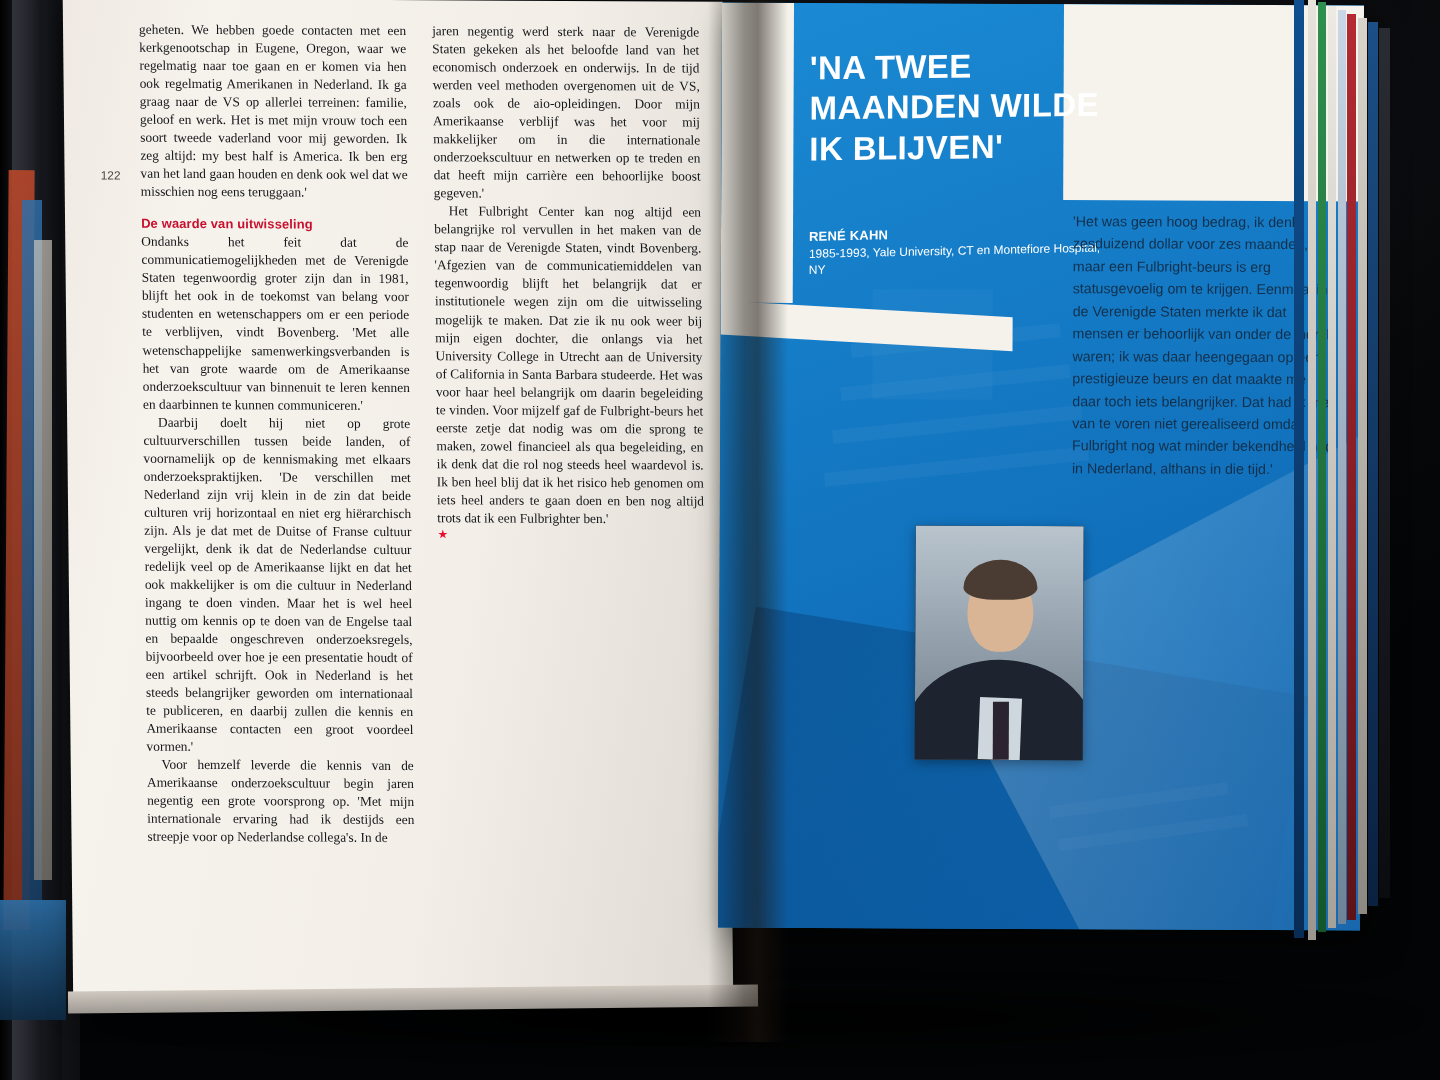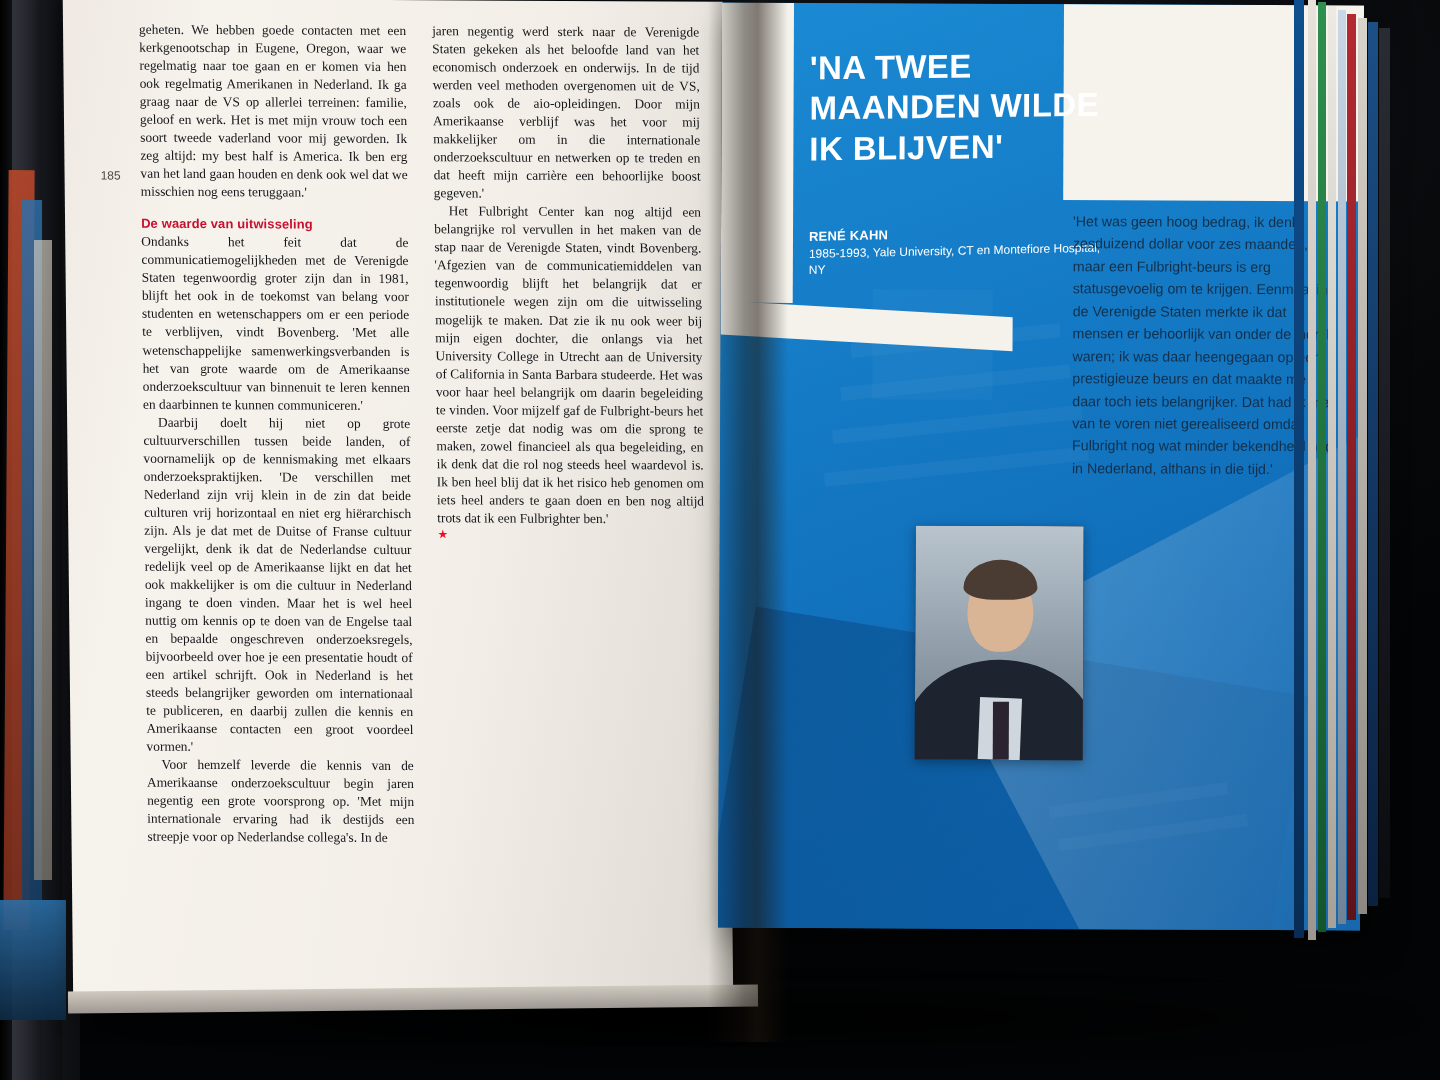--- a/index.html
+++ b/index.html
@@ -340,21 +340,21 @@
     <div class="edge-strip" style="top:240px;left:34px;width:18px;height:640px;background:linear-gradient(180deg,#cfc8bd 0%,#8a847a 100%);opacity:.7;"></div>
     <div class="edge-strip" style="top:900px;left:0px;width:66px;height:120px;background:linear-gradient(180deg,#2b6ea6 0%,#0e2b45 100%);opacity:.9;"></div>
   </div>
 
   <div class="book">
 
     <div class="book-shadow"></div>
 
     <div class="page-left">
       <div class="page-left-inner">
-        <div class="folio">185</div>
+        <div class="folio">122</div>
 
         <div class="cols">
           <div class="col">
             <p class="noind">geheten. We hebben goede contacten met een kerkgenootschap in Eugene, Oregon, waar we regelmatig naar toe gaan en er komen via hen ook regelmatig Amerikanen in Nederland. Ik ga graag naar de VS op allerlei terreinen: familie, geloof en werk. Het is met mijn vrouw toch een soort tweede vaderland voor mij geworden. Ik zeg altijd: my best half is America. Ik ben erg van het land gaan houden en denk ook wel dat we misschien nog eens teruggaan.'</p>
             <h3>De waarde van uitwisseling</h3>
             <p class="noind">Ondanks het feit dat de communicatiemogelijkheden met de Verenigde Staten tegenwoordig groter zijn dan in 1981, blijft het ook in de toekomst van belang voor studenten en wetenschappers om er een periode te verblijven, vindt Bovenberg. 'Met alle wetenschappelijke samenwerkingsverbanden is het van grote waarde om de Amerikaanse onderzoekscultuur van binnenuit te leren kennen en daarbinnen te kunnen communiceren.'</p>
             <p>Daarbij doelt hij niet op grote cultuurverschillen tussen beide landen, of voornamelijk op de kennismaking met elkaars onderzoekspraktijken. 'De verschillen met Nederland zijn vrij klein in de zin dat beide culturen vrij horizontaal en niet erg hiërarchisch zijn. Als je dat met de Duitse of Franse cultuur vergelijkt, denk ik dat de Nederlandse cultuur redelijk veel op de Amerikaanse lijkt en dat het ook makkelijker is om die cultuur in Nederland ingang te doen vinden. Maar het is wel heel nuttig om kennis op te doen van de Engelse taal en bepaalde ongeschreven onderzoeksregels, bijvoorbeeld over hoe je een presentatie houdt of een artikel schrijft. Ook in Nederland is het steeds belangrijker geworden om internationaal te publiceren, en daarbij zullen die kennis en Amerikaanse contacten een groot voordeel vormen.'</p>
             <p>Voor hemzelf leverde die kennis van de Amerikaanse onderzoekscultuur begin jaren negentig een grote voorsprong op. 'Met mijn internationale ervaring had ik destijds een streepje voor op Nederlandse collega's. In de</p>
           </div>
           <div class="col">

